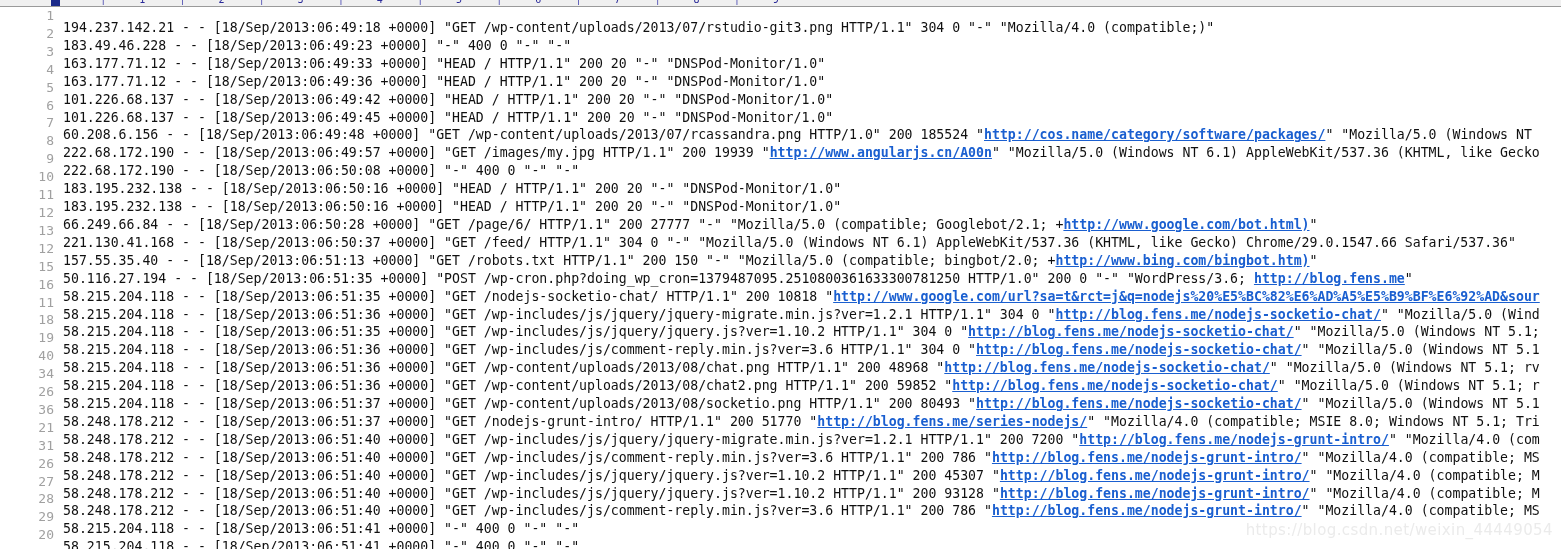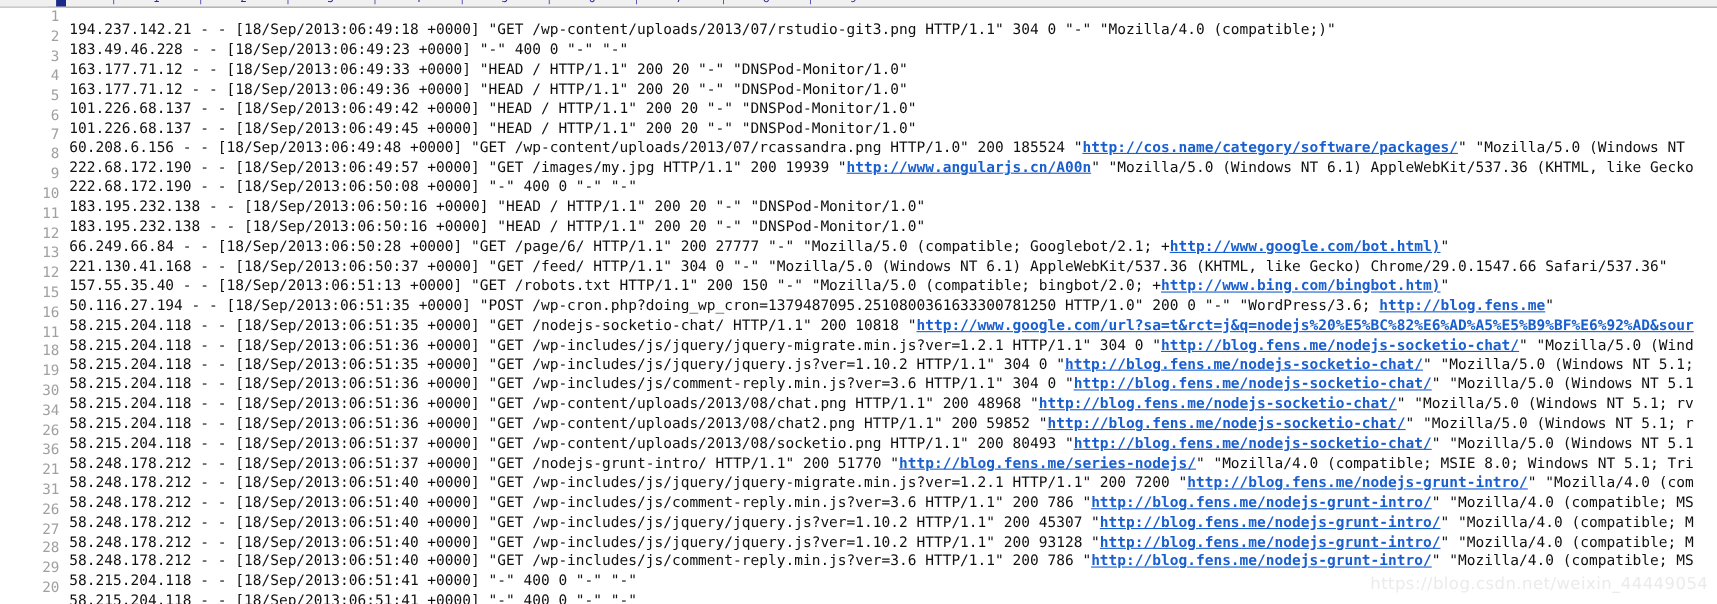--- a/index.html
+++ b/index.html
@@ -182,21 +182,21 @@
       <span class="gnum">10</span>
       <span class="gnum">11</span>
       <span class="gnum">12</span>
       <span class="gnum">13</span>
       <span class="gnum">12</span>
       <span class="gnum">15</span>
       <span class="gnum">16</span>
       <span class="gnum">11</span>
       <span class="gnum">18</span>
       <span class="gnum">19</span>
-      <span class="gnum">30</span>
+      <span class="gnum">40</span>
       <span class="gnum">34</span>
       <span class="gnum">26</span>
       <span class="gnum">36</span>
       <span class="gnum">21</span>
       <span class="gnum">31</span>
       <span class="gnum">26</span>
       <span class="gnum">27</span>
       <span class="gnum">28</span>
       <span class="gnum">29</span>
       <span class="gnum">20</span>

